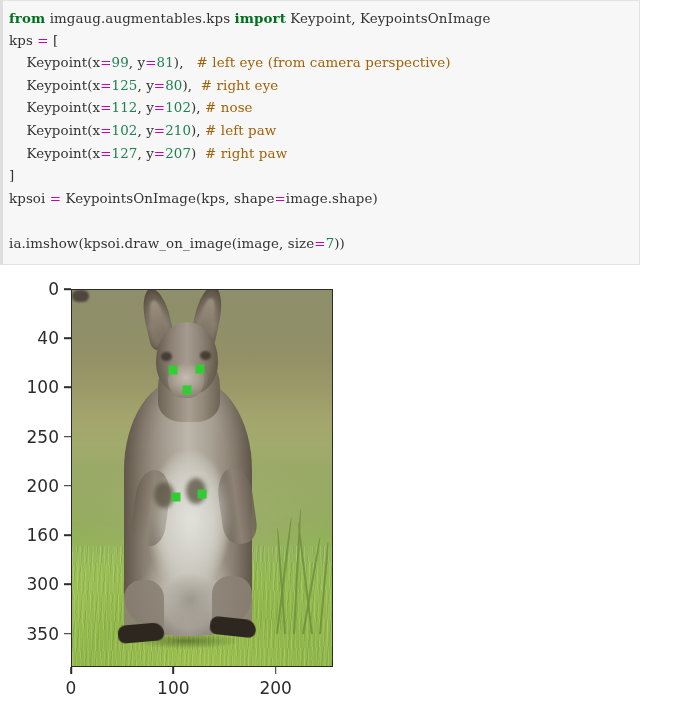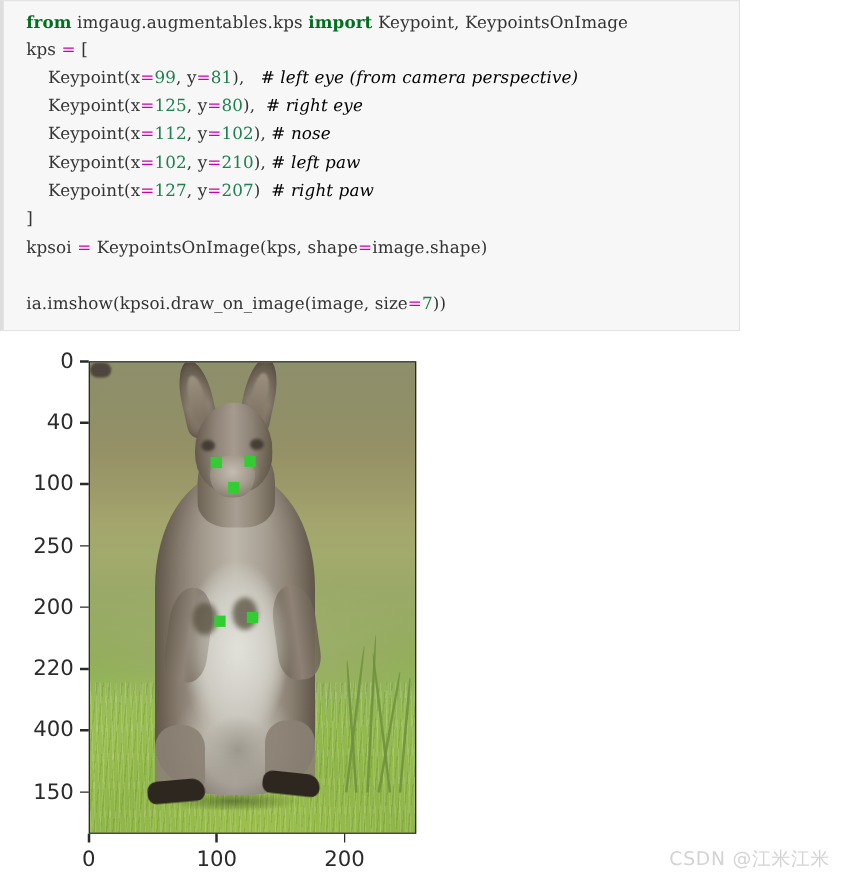--- a/index.html
+++ b/index.html
@@ -13,41 +13,41 @@
     position: relative;
     overflow: hidden;
     font-family: "Liberation Sans", sans-serif;
   }
 
   
   #code-block {
     position: absolute;
     left: 0px;
     top: 0px;
-    width: 592px;
+    width: 640px;
     height: 265px;
     box-sizing: border-box;
     background: #f7f7f7;
     border: 1px solid #e3e3e3;
     border-left: 3px solid #dedede;
-    padding: 6px 0 6px 18px;
+    padding: 6px 0 6px 6px;
   }
   #code-lines {
     font-family: "DejaVu Serif", "Liberation Serif", serif;
     font-size: 13.4px;
     line-height: 22.6px;
     color: #333333;
     white-space: pre;
     letter-spacing: 0.1px;
   }
   .code-line { height: 22.6px; }
   .tok-kw    { color: #007020; font-weight: bold; }
   .tok-num   { color: #208050; }
   .tok-op    { color: #cc00aa; }
-  .tok-cmt   { color: #000000; font-style: italic; }
+  .tok-cmt   { color: #a16207; }
   .tok-plain { color: #333333; }
 
   
   #figure {
     position: absolute;
     left: 0px;
     top: 265px;
     width: 676px;
     height: 444px;
     background: #ffffff;
@@ -338,31 +338,30 @@
         <div class="keypoint" title="right paw" style="left: 129.977px; top: 203.766px; background: rgb(50, 205, 50);"></div>
       </div>
   </div>
 
   <div id="ytick-labels">
       <div class="ytick-label" style="top: 24px; right: 617px;">0</div>
       <div class="ytick-label" style="top: 73.2188px; right: 617px;">40</div>
       <div class="ytick-label" style="top: 122.438px; right: 617px;">100</div>
       <div class="ytick-label" style="top: 171.656px; right: 617px;">250</div>
       <div class="ytick-label" style="top: 220.875px; right: 617px;">200</div>
-      <div class="ytick-label" style="top: 270.094px; right: 617px;">220</div>
-      <div class="ytick-label" style="top: 319.312px; right: 617px;">400</div>
-      <div class="ytick-label" style="top: 368.531px; right: 617px;">150</div>
+      <div class="ytick-label" style="top: 270.094px; right: 617px;">160</div>
+      <div class="ytick-label" style="top: 319.312px; right: 617px;">300</div>
+      <div class="ytick-label" style="top: 368.531px; right: 617px;">350</div>
     </div>
   <div id="xtick-labels">
       <div class="xtick-label" style="left: 71px; top: 413px;">0</div>
       <div class="xtick-label" style="left: 173.344px; top: 413px;">100</div>
       <div class="xtick-label" style="left: 275.688px; top: 413px;">200</div>
     </div>
 
-  <div id="watermark">CSDN @江米江米</div>
 <div class="ytick-mark" style="top: 24px;"></div>
     <div class="ytick-mark" style="top: 73.2188px;"></div>
     <div class="ytick-mark" style="top: 122.438px;"></div>
     <div class="ytick-mark" style="top: 171.656px;"></div>
     <div class="ytick-mark" style="top: 220.875px;"></div>
     <div class="ytick-mark" style="top: 270.094px;"></div>
     <div class="ytick-mark" style="top: 319.312px;"></div>
     <div class="ytick-mark" style="top: 368.531px;"></div>
     <div class="xtick-mark" style="left: 71px;"></div>
     <div class="xtick-mark" style="left: 173.344px;"></div>

